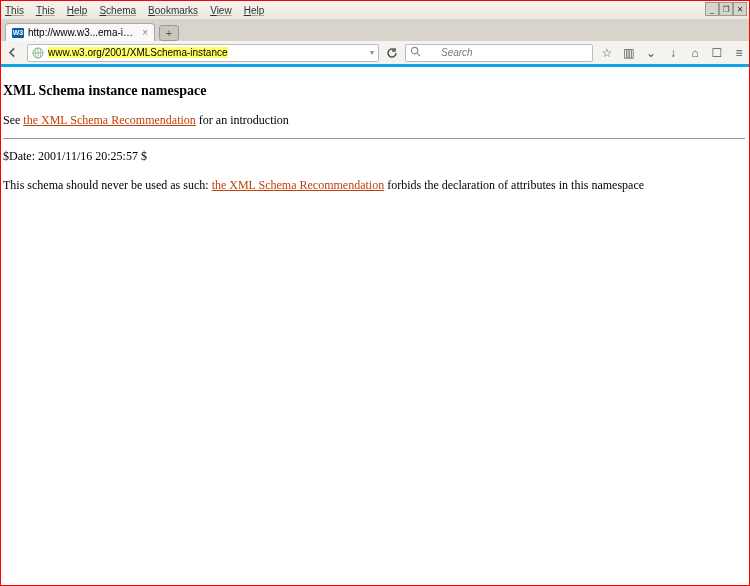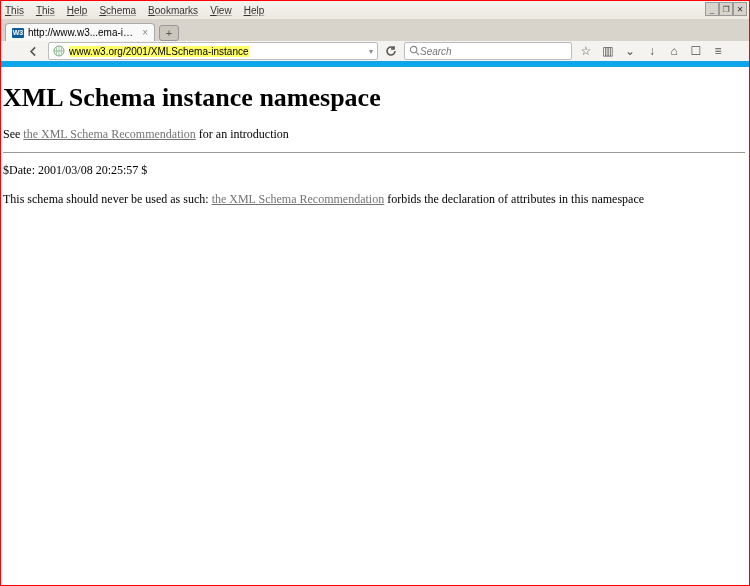--- a/index.html
+++ b/index.html
@@ -52,24 +52,24 @@
     }
     .tab .favicon { width: 12px; height: 10px; background: #0a5c9c; color: #fff; font-size: 7px; font-weight: bold; display: flex; align-items: center; justify-content: center; border-radius: 1px;}
     .tab .tab-title { flex: 1; white-space: nowrap; overflow: hidden; text-overflow: ellipsis; }
     .tab .tab-close { color: #888; font-size: 10px; cursor: default; }
     .new-tab {
       width: 20px; height: 16px; background: #cac6bc; border: 1px solid #999; margin-left: 4px; border-radius: 3px; display: flex; align-items: center; justify-content: center; font-size: 11px; color: #555; cursor: default;
     }
     .addrbar {
       background: #f5f3ef;
       height: 26px;
-      border-bottom: 6px solid #0ea5e9;
-      display: flex;
-      align-items: center;
-      padding: 0 23px;
+      border-bottom: 3px solid #0ea5e9;
+      display: flex;
+      align-items: center;
+      padding: 0 2px;
       gap: 6px;
     }
     .nav-btn {
       width: 18px; height: 18px; display: flex; align-items: center; justify-content: center; color: #555; font-size: 12px; cursor: default; border-radius: 2px;
     }
     .nav-btn.back svg { width: 13px; height: 13px; }
     .url-field {
       flex: 1;
       height: 18px;
       background: #fff;
@@ -81,49 +81,49 @@
       font-size: 10px;
       gap: 4px;
       position: relative;
     }
     .url-field .globe { width: 12px; height: 12px; display: flex; align-items: center; justify-content: center; color: #6b6; font-size: 10px;}
     .url-text { flex: 1; white-space: nowrap; overflow: hidden; display: flex; align-items: center;}
     .url-highlight { background: #ffff66; padding: 0 0; }
     .url-dd { color: #888; font-size: 8px; }
     .reload { width: 14px; height: 14px; color: #555; font-size: 11px; display: flex; align-items: center; justify-content: center; cursor: default;}
     .search-field {
-      width: 168px;
+      width: 188px;
       height: 18px;
       background: #fff;
       border: 1px solid #bbb;
       border-radius: 2px;
       display: flex;
       align-items: center;
       padding: 0 4px;
       font-size: 10px;
-      gap: 0;
+      gap: 20px;
     }
     .search-field .mag { color: #888; font-size: 10px; }
     .search-input { border: none; outline: none; flex: 1; font-size: 10px; font-style: italic; color: #888; background: transparent;}
     .toolbar-icon { width: 16px; height: 16px; color: #555; font-size: 12px; display: flex; align-items: center; justify-content: center; cursor: default;}
     .content {
       padding: 6px 4px 4px 2px;
       font-family: "Times New Roman", serif;
       font-size: 12px;
       color: #000;
       height: calc(100% - 66px);
       overflow: auto;
     }
     .content h1 {
-      font-size: 26px;
+      font-size: 14px;
       font-weight: bold;
       margin: 10px 0 14px 0;
     }
     .content p { margin: 2px 0; }
-    .content a { color: #737373; text-decoration: underline; }
+    .content a { color: #c2410c; text-decoration: underline; }
     .content hr { border: none; border-top: 1px solid #999; margin: 10px 0; }
   </style>
 </head>
 <body>
 
 <div class="menubar">
   <span class="menu-item">This</span>
   <span class="menu-item">This</span>
   <span class="menu-item">Help</span>
   <span class="menu-item">Schema</span>
@@ -187,17 +187,17 @@
   <div class="toolbar-icon">☐</div>
   <div class="toolbar-icon">≡</div>
 </div>
 
 <div class="content">
   <h1>XML Schema instance namespace</h1>
   <p>
     <span>See </span><a href="#">the XML Schema Recommendation</a><span> for an introduction</span>
   </p>
   <hr>
-  <p>$Date: 2001/03/08 20:25:57 $</p>
+  <p>$Date: 2001/11/16 20:25:57 $</p>
   <p style="margin-top:14px">
     <span>This schema should never be used as such: </span><a href="#">the XML Schema Recommendation</a><span> forbids the declaration of attributes in this namespace</span>
   </p>
 </div>
 
 </body></html>

